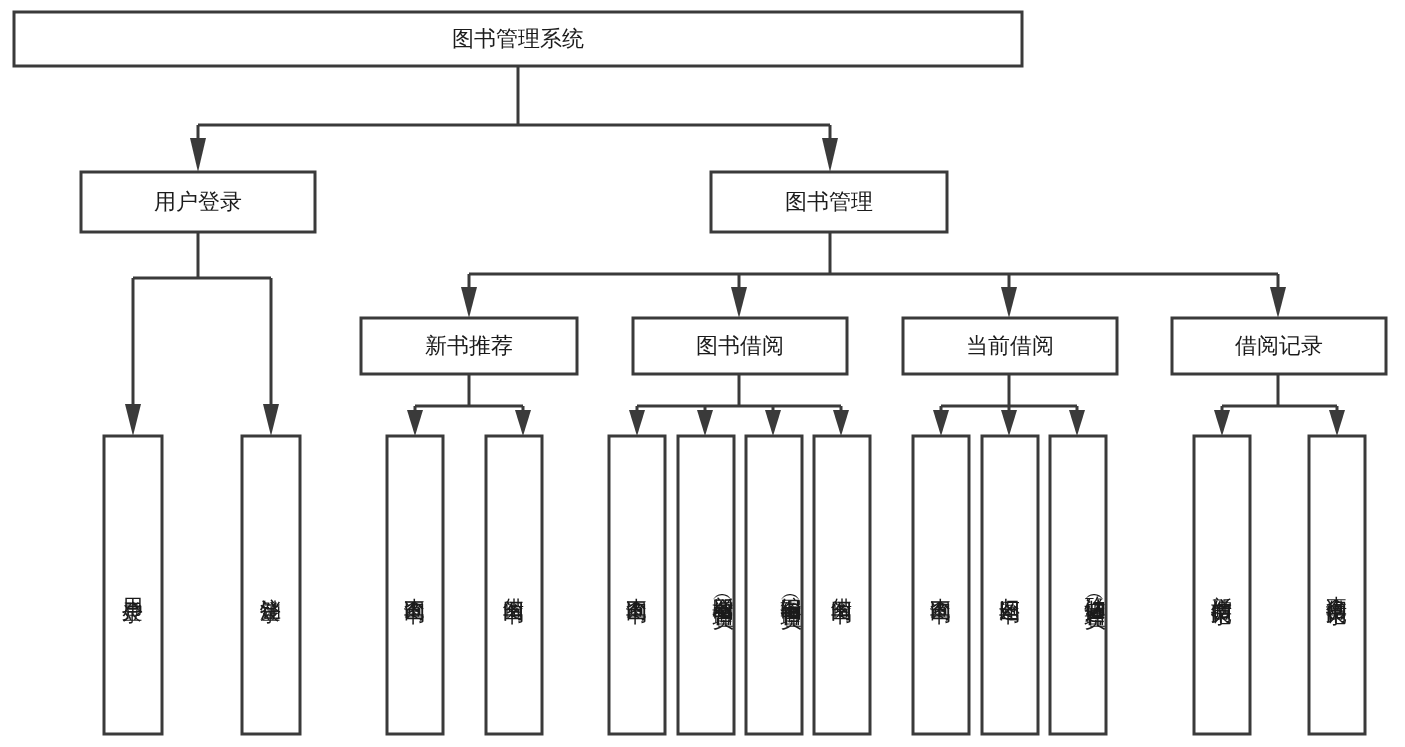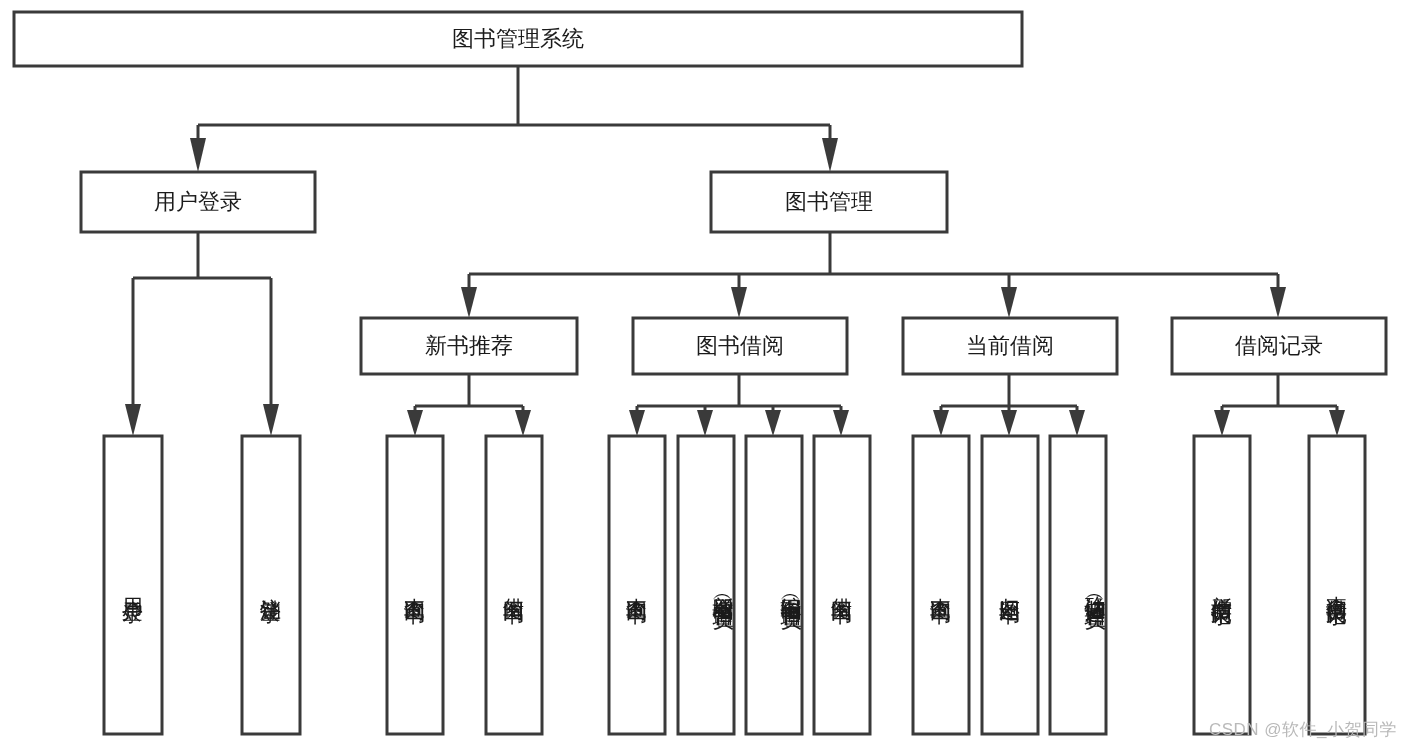--- a/index.html
+++ b/index.html
@@ -209,14 +209,13 @@
   <div class="leaf-label" style="left:746px; top:436px; width:56px; height:298px; align-items:flex-start; padding-top:6px; box-sizing:border-box;">编辑图书（管理员）</div>
   <div class="leaf-label" style="left:814px; top:436px; width:56px; height:298px;">借阅图书</div>
 
   <div class="leaf-label" style="left:913px; top:436px; width:56px; height:298px;">查询图书</div>
   <div class="leaf-label" style="left:982px; top:436px; width:56px; height:298px;">归还图书</div>
   <div class="leaf-label" style="left:1050px; top:436px; width:56px; height:298px; align-items:flex-start; padding-top:6px; box-sizing:border-box;">确认归还（管理员）</div>
 
   <div class="leaf-label" style="left:1194px; top:436px; width:56px; height:298px;">新增借阅记录</div>
   <div class="leaf-label" style="left:1309px; top:436px; width:56px; height:298px;">查询借阅记录</div>
 
-  <div class="watermark">CSDN @软件_小贺同学</div>
 </div>
 
 </body></html>

